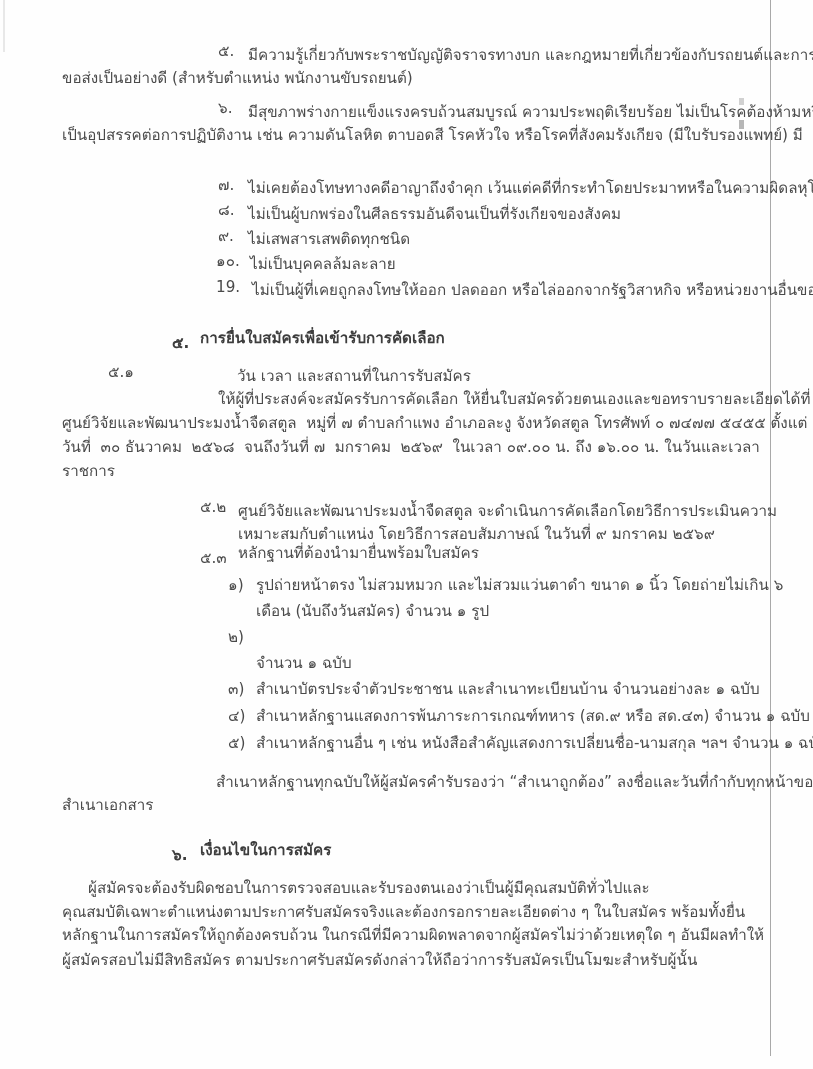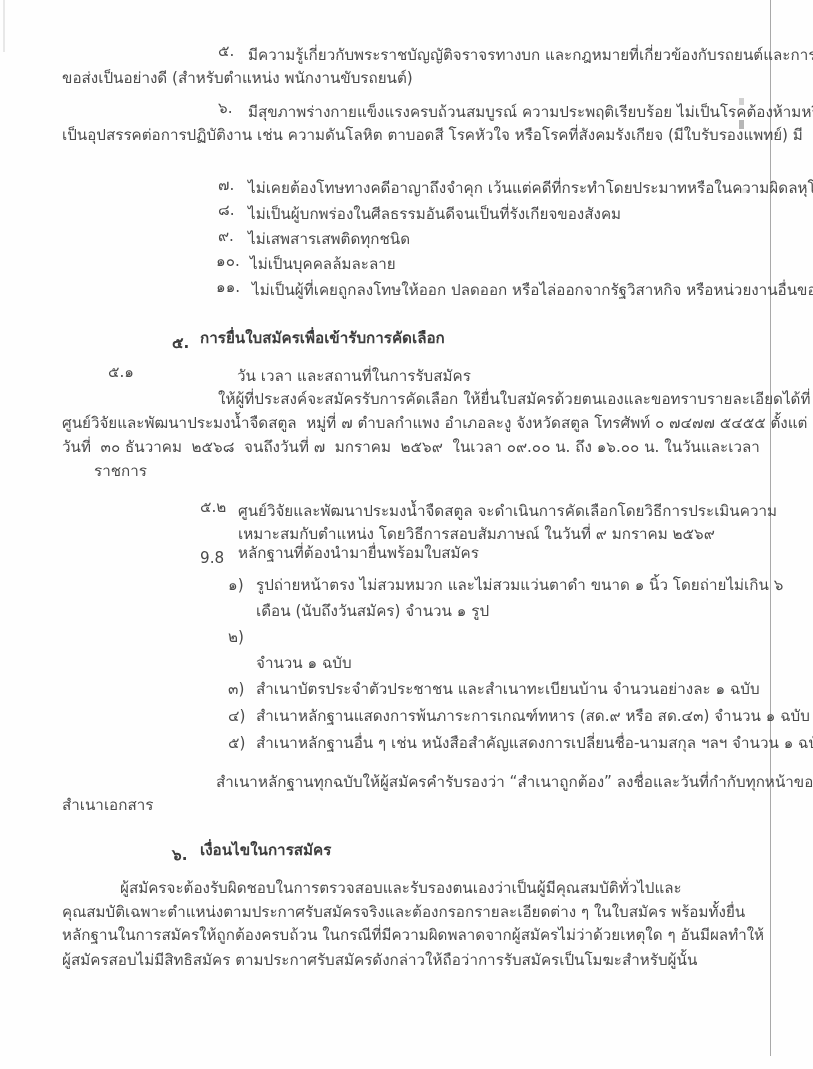--- a/index.html
+++ b/index.html
@@ -125,46 +125,46 @@
 
       <span class="ln" style="padding-left:218px;">๘.</span>
       <span class="ln" style="margin-top:-19px; padding-left:248px;">ไม่เป็นผู้บกพร่องในศีลธรรมอันดีจนเป็นที่รังเกียจของสังคม</span>
 
       <span class="ln" style="padding-left:218px;">๙.</span>
       <span class="ln" style="margin-top:-19px; padding-left:248px;">ไม่เสพสารเสพติดทุกชนิด</span>
 
       <span class="ln" style="padding-left:216px;">๑๐.</span>
       <span class="ln" style="margin-top:-19px; padding-left:250px;">ไม่เป็นบุคคลล้มละลาย</span>
 
-      <span class="ln" style="padding-left:216px;">๑๑.</span>
+      <span class="ln" style="padding-left:216px;">19.</span>
       <span class="ln" style="margin-top:-19px; padding-left:252px;">ไม่เป็นผู้ที่เคยถูกลงโทษให้ออก ปลดออก หรือไล่ออกจากรัฐวิสาหกิจ หรือหน่วยงานอื่นของรัฐ</span>
     </div>
 
     <div class="blk" style="left:0; top:336px; width:770px;">
       <span class="ln bold" style="padding-left:172px;">๕.</span>
       <span class="ln bold" style="margin-top:-20px; padding-left:200px;">การยื่นใบสมัครเพื่อเข้ารับการคัดเลือก</span>
     </div>
 
     <div class="blk body-lines" style="left:0; top:365px; width:770px;">
       <span class="ln" style="padding-left:108px;">๕.๑</span>
       <span class="ln" style="margin-top:-20px; padding-left:237px;">วัน เวลา และสถานที่ในการรับสมัคร</span>
       <span class="ln" style="padding-left:218px;">ให้ผู้ที่ประสงค์จะสมัครรับการคัดเลือก ให้ยื่นใบสมัครด้วยตนเองและขอทราบรายละเอียดได้ที่</span>
       <span class="ln" style="padding-left:62px;">ศูนย์วิจัยและพัฒนาประมงน้ำจืดสตูล  หมู่ที่ ๗ ตำบลกำแพง อำเภอละงู จังหวัดสตูล โทรศัพท์ ๐ ๗๔๗๗ ๕๔๕๕ ตั้งแต่</span>
       <span class="ln" style="padding-left:62px;">วันที่  ๓๐ ธันวาคม  ๒๕๖๘  จนถึงวันที่ ๗  มกราคม  ๒๕๖๙  ในเวลา ๐๙.๐๐ น. ถึง ๑๖.๐๐ น. ในวันและเวลา</span>
-      <span class="ln" style="padding-left:94px;">ราชการ</span>
+      <span class="ln" style="padding-left:62px;">ราชการ</span>
     </div>
 
     <div class="blk body-lines" style="left:0; top:500px; width:770px;">
       <span class="ln" style="padding-left:200px;">๕.๒</span>
       <span class="ln" style="margin-top:-20px; padding-left:238px;">ศูนย์วิจัยและพัฒนาประมงน้ำจืดสตูล จะดำเนินการคัดเลือกโดยวิธีการประเมินความ</span>
       <span class="ln" style="padding-left:238px;">เหมาะสมกับตำแหน่ง โดยวิธีการสอบสัมภาษณ์ ในวันที่ ๙ มกราคม ๒๕๖๙</span>
     </div>
 
     <div class="blk" style="left:0; top:551px; width:770px;">
-      <span class="ln" style="padding-left:200px;">9.8</span>
+      <span class="ln" style="padding-left:200px;">๕.๓</span>
       <span class="ln" style="margin-top:-20px; padding-left:238px;">หลักฐานที่ต้องนำมายื่นพร้อมใบสมัคร</span>
     </div>
 
     <div class="blk" style="left:0; top:578px; width:770px;">
 
       <div style="position:relative; height:52px;">
         <span class="ln" style="position:absolute; left:228px; top:0;">๑)</span>
         <span class="ln" style="position:absolute; left:256px; top:0;">รูปถ่ายหน้าตรง ไม่สวมหมวก และไม่สวมแว่นตาดำ ขนาด ๑ นิ้ว โดยถ่ายไม่เกิน ๖</span>
         <span class="ln" style="position:absolute; left:256px; top:26px;">เดือน (นับถึงวันสมัคร) จำนวน ๑ รูป</span>
       </div>
@@ -195,20 +195,20 @@
       <span class="ln" style="padding-left:216px;">สำเนาหลักฐานทุกฉบับให้ผู้สมัครคำรับรองว่า “สำเนาถูกต้อง” ลงชื่อและวันที่กำกับทุกหน้าของ</span>
       <span class="ln" style="padding-top:8px; padding-left:62px;">สำเนาเอกสาร</span>
     </div>
 
     <div class="blk" style="left:0; top:848px; width:770px;">
       <span class="ln bold" style="padding-left:172px;">๖.</span>
       <span class="ln bold" style="margin-top:-20px; padding-left:200px;">เงื่อนไขในการสมัคร</span>
     </div>
 
     <div class="blk body-lines" style="left:0; top:881px; width:770px;">
-      <span class="ln" style="padding-left:120px;">ผู้สมัครจะต้องรับผิดชอบในการตรวจสอบและรับรองตนเองว่าเป็นผู้มีคุณสมบัติทั่วไปและ</span>
+      <span class="ln" style="padding-left:88px;">ผู้สมัครจะต้องรับผิดชอบในการตรวจสอบและรับรองตนเองว่าเป็นผู้มีคุณสมบัติทั่วไปและ</span>
       <span class="ln" style="padding-left:62px;">คุณสมบัติเฉพาะตำแหน่งตามประกาศรับสมัครจริงและต้องกรอกรายละเอียดต่าง ๆ ในใบสมัคร พร้อมทั้งยื่น</span>
       <span class="ln" style="padding-left:62px;">หลักฐานในการสมัครให้ถูกต้องครบถ้วน ในกรณีที่มีความผิดพลาดจากผู้สมัครไม่ว่าด้วยเหตุใด ๆ อันมีผลทำให้</span>
       <span class="ln" style="padding-left:62px;margin-top:9px;">ผู้สมัครสอบไม่มีสิทธิสมัคร ตามประกาศรับสมัครดังกล่าวให้ถือว่าการรับสมัครเป็นโมฆะสำหรับผู้นั้น</span>
     </div>
 
   </div>
 </div>
 
 </body></html>

